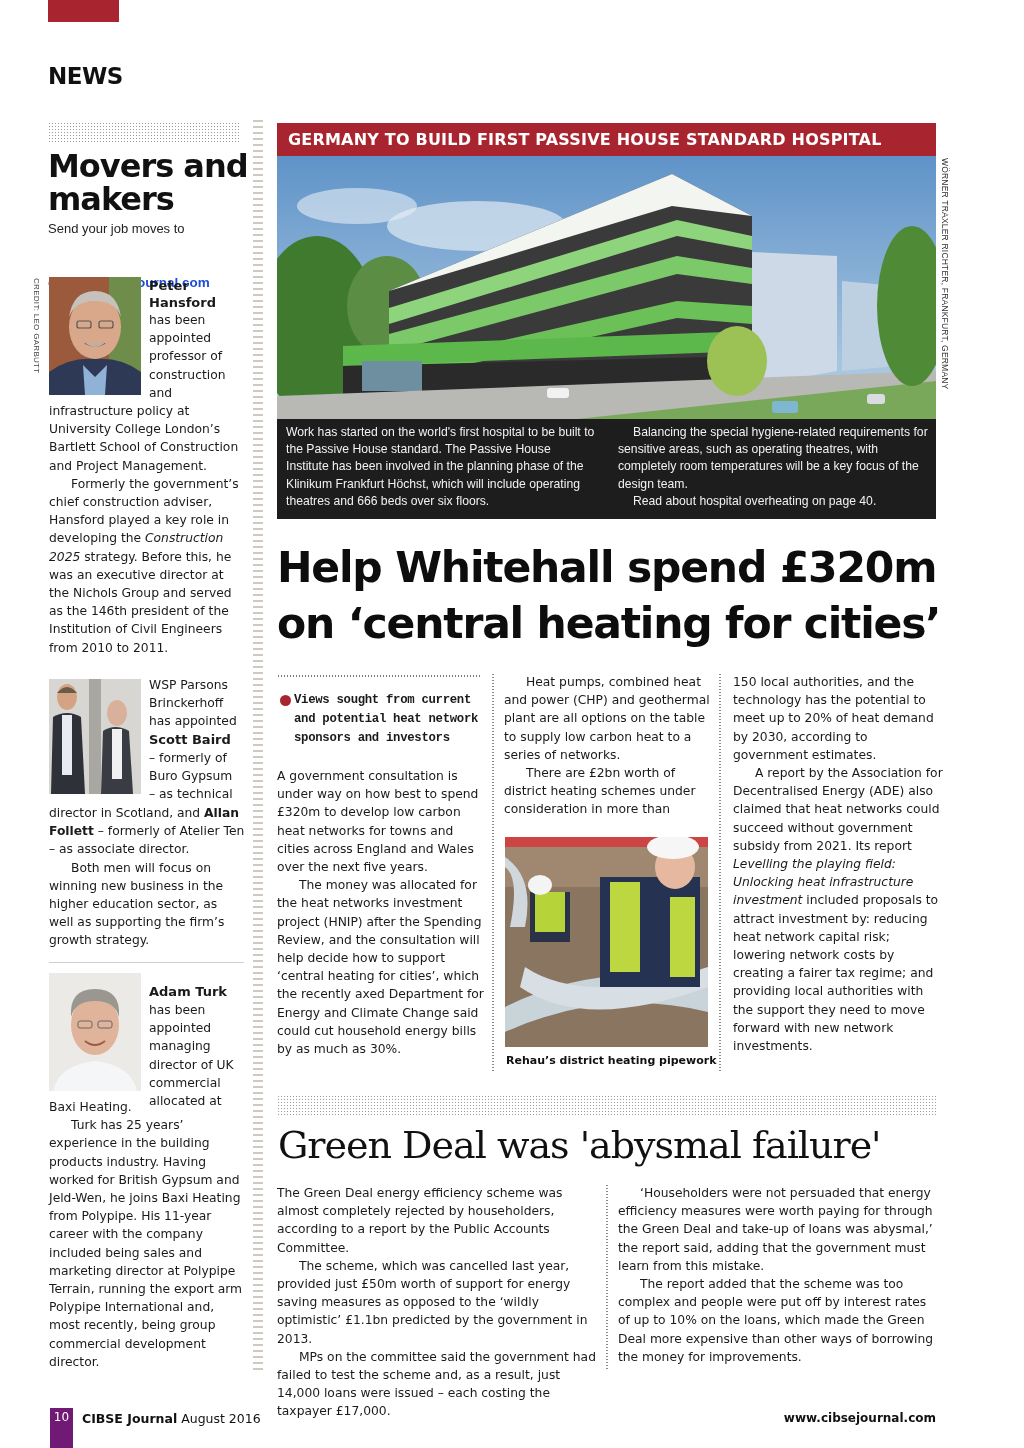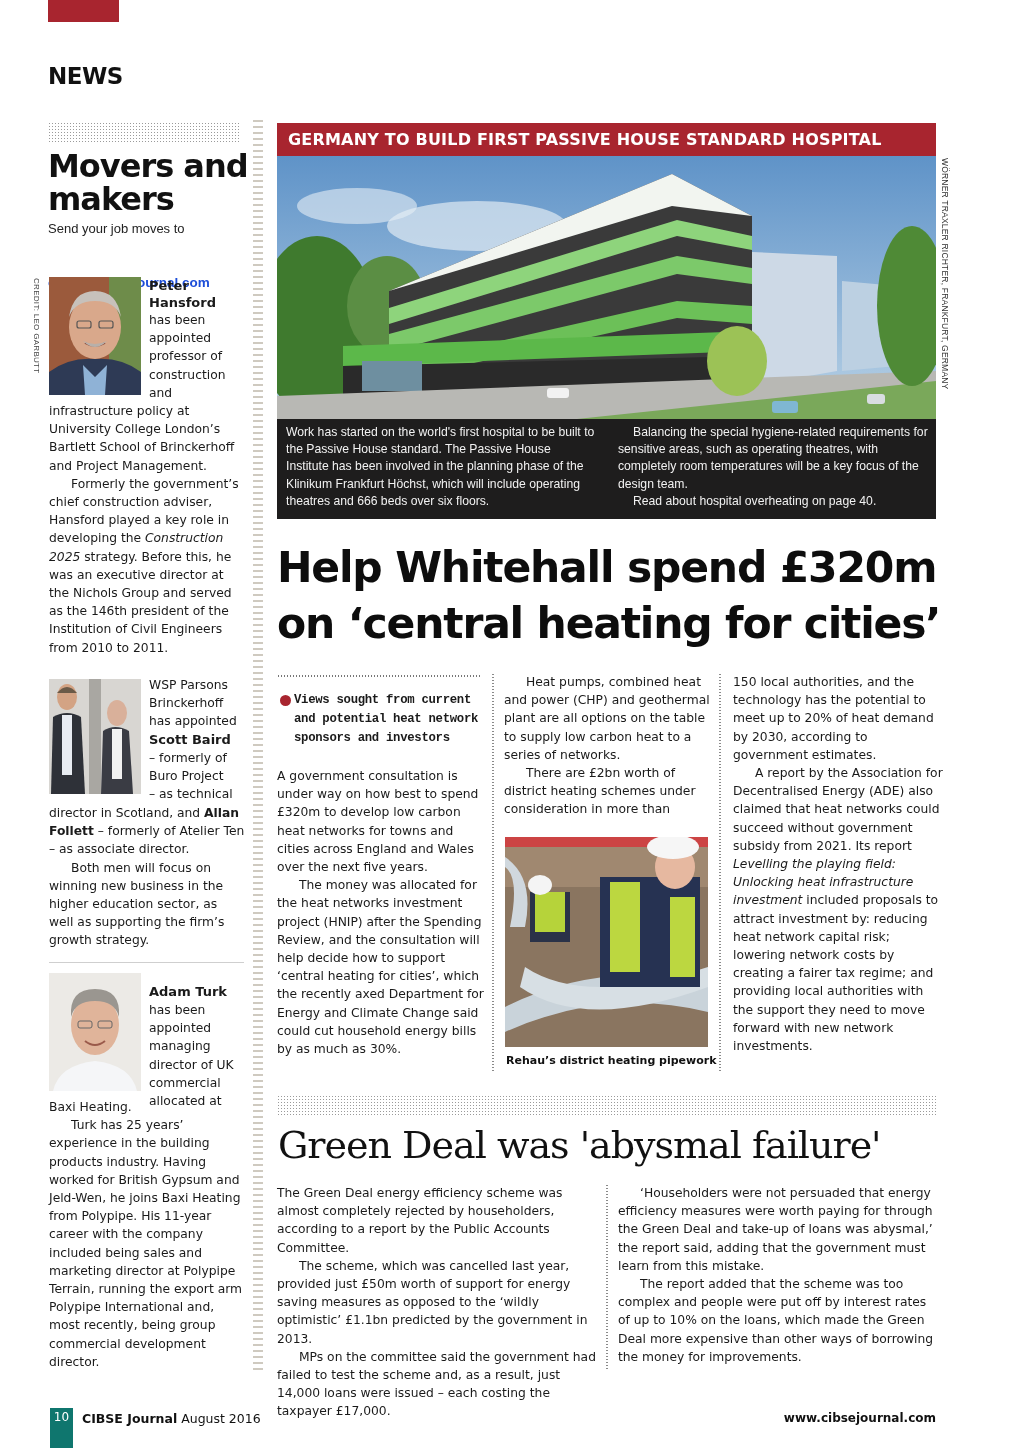--- a/index.html
+++ b/index.html
@@ -62,21 +62,21 @@
     .standfirst { left: 280px; top: 691px; width: 205px; font-family: Liberation Mono, monospace; font-weight: bold; font-size: 12.3px; line-height: 19px; letter-spacing: -0.3px; }
     .standfirst .bullet { position: absolute; left: 0; top: 4px; width: 11px; height: 11px; border-radius: 50%; background: #a8252f; }
     .standfirst .sf-text { padding-left: 14px; }
 
     .caption-bold { font-family: "DejaVu Sans", sans-serif; font-weight: bold; font-size: 11px; color: #111; }
 
     
     .gd-title { left: 278px; top: 1123px; font-family: "DejaVu Serif", serif; font-size: 38px; letter-spacing: -1px; color: #111; }
 
     
-    .folio { left: 50px; top: 1408px; width: 23px; height: 40px; background: #0f766e; color: #fff; font-family: "DejaVu Sans", sans-serif; font-size: 12px; text-align: center; padding-top: 2px; }
+    .folio { left: 50px; top: 1408px; width: 23px; height: 40px; background: #701a75; color: #fff; font-family: "DejaVu Sans", sans-serif; font-size: 12px; text-align: center; padding-top: 2px; }
     .footer-left { left: 82px; top: 1411px; font-size: 12.5px; color: #111; font-family: "DejaVu Sans", sans-serif; }
     .footer-right { right: 88px; top: 1411px; font-size: 12px; font-weight: bold; color: #111; font-family: "DejaVu Sans", sans-serif; }
   </style>
 </head>
 <body>
 
 <div class="abs section-tab"></div>
 <div class="abs section-label">NEWS</div>
 
 <div class="abs dot-block" style="left:48px; top:122px; width:192px; height:20px;"></div>
@@ -104,21 +104,21 @@
 </div>
 <div class="abs body-text" style="left:149px; top:277px; width:100px;">
   <div class="name-bold" style="width:75px;">Peter Hansford</div>
   <div>has been</div>
   <div>appointed</div>
   <div>professor of</div>
   <div>construction</div>
   <div>and</div>
 </div>
 <div class="abs body-text" style="left:49px; top:402px; width:196px;">
-  <p>infrastructure policy at University College London’s Bartlett School of Brinckerhoff and Project Management.</p>
+  <p>infrastructure policy at University College London’s Bartlett School of Construction and Project Management.</p>
   <p class="indent"><span>Formerly the government’s chief construction adviser, Hansford played a key role in developing the </span><span class="i">Construction 2025</span><span> strategy. Before this, he was an executive director at the Nichols Group and served as the 146th president of the Institution of Civil Engineers from 2010 to 2011.</span></p>
 </div>
 
 <div class="abs photo" style="left:49px; top:679px; width:92px; height:115px;">
   <svg width="92" height="115" viewBox="0 0 92 115">
     <rect width="92" height="115" fill="#d8d6d2"></rect>
     <rect x="40" width="12" height="115" fill="#a9a7a2"></rect>
     <path d="M2 115 L4 38 Q18 30 32 38 L36 115 Z" fill="#2e3138"></path>
     <rect x="13" y="36" width="10" height="60" fill="#e8ecf2"></rect>
     <ellipse cx="18" cy="18" rx="10" ry="13" fill="#d3a384"></ellipse>
@@ -127,21 +127,21 @@
     <rect x="63" y="50" width="10" height="50" fill="#f1f1f1"></rect>
     <ellipse cx="68" cy="34" rx="10" ry="13" fill="#d9b09a"></ellipse>
   </svg>
 </div>
 <div class="abs body-text" style="left:149px; top:676px; width:100px;">
   <div>WSP Parsons</div>
   <div>Brinckerhoff</div>
   <div>has appointed</div>
   <div class="name-bold" style="line-height:18px;">Scott Baird</div>
   <div>– formerly of</div>
-  <div>Buro Project</div>
+  <div>Buro Gypsum</div>
   <div>– as technical</div>
 </div>
 <div class="abs body-text" style="left:49px; top:804px; width:196px;">
   <p><span>director in Scotland, and </span><span class="b">Allan Follett</span><span> – formerly of Atelier Ten – as associate director.</span></p>
   <p class="indent">Both men will focus on winning new business in the higher education sector, as well as supporting the firm’s growth strategy.</p>
 </div>
 
 <div class="abs" style="left:49px; top:962px; width:195px; height:1px; background:#cfcfcf;"></div>
 
 <div class="abs photo" style="left:49px; top:973px; width:92px; height:118px;">

